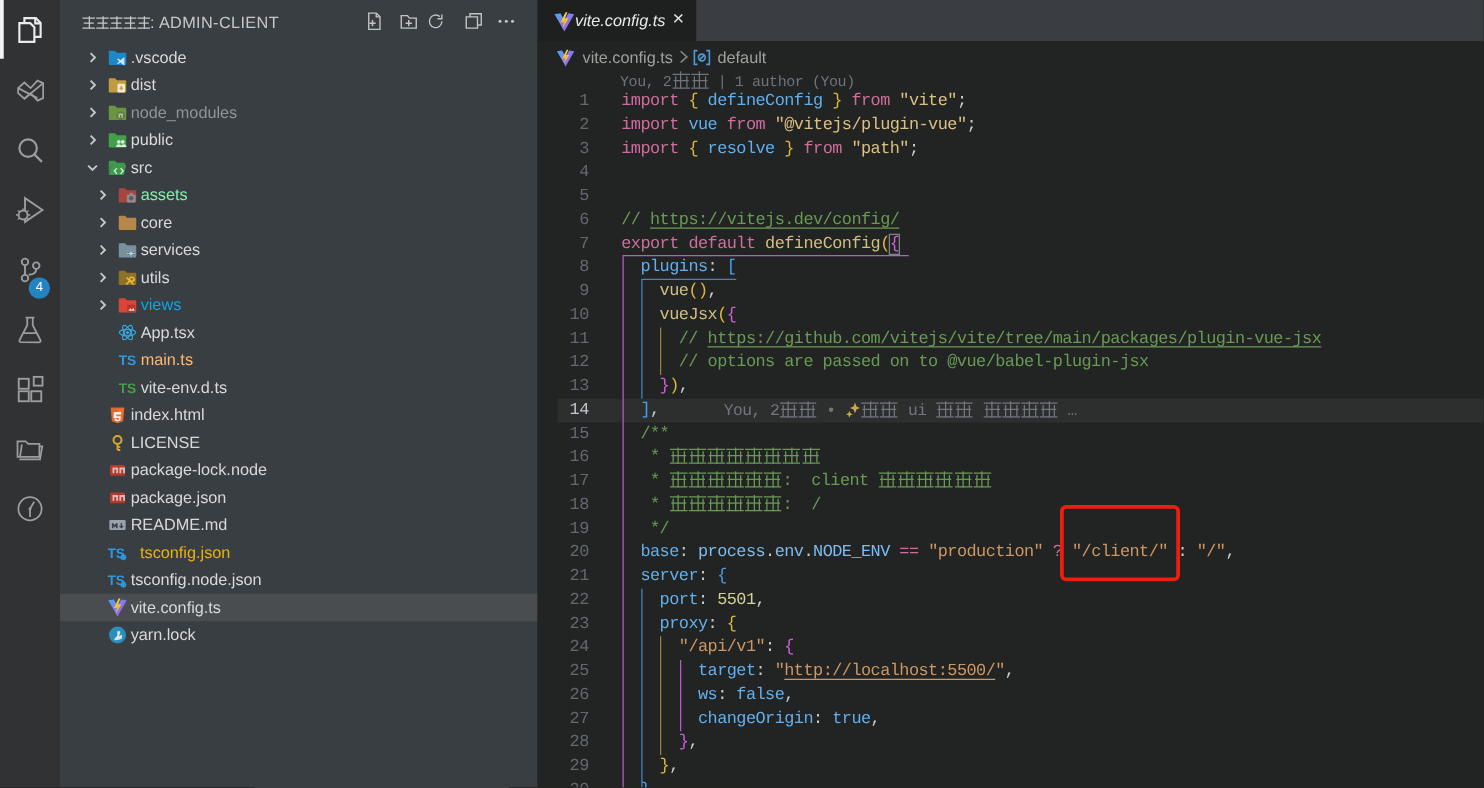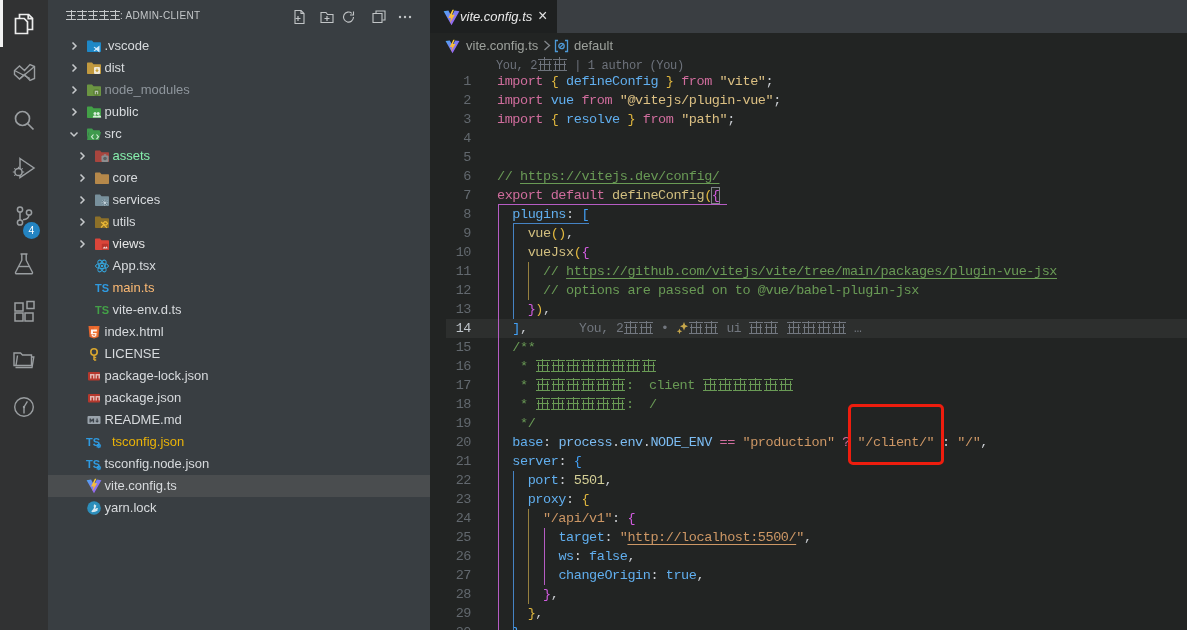--- a/index.html
+++ b/index.html
@@ -94,21 +94,21 @@
     </div>
 <div class="abar-ic" style="top:383px">
       <svg width="26" height="26" viewBox="0 0 26 26" fill="none" stroke="#9a9ea1" stroke-width="1.4">
         <circle cx="13" cy="13" r="9.3"></circle>
         <circle cx="13" cy="13" r="1.2" fill="#9a9ea1" stroke="none"></circle>
         <path d="M13 13l3.4-5.6M13 13v6.5"></path>
       </svg>
     </div>
   </div>
 <div id="sidebar">
-    <div style="position:absolute;left:17px;top:10px;font-size:10px;color:#c5c8ca;--c:#c5c8ca;letter-spacing:.3px"><i class="zs"></i><i class="zs"></i><i class="zs"></i><i class="zs"></i><i class="zs"></i>: ADMIN-CLIENT</div>
+    <div style="position:absolute;left:17px;top:10px;font-size:13px;color:#c5c8ca;--c:#c5c8ca;letter-spacing:.3px"><i class="zs"></i><i class="zs"></i><i class="zs"></i><i class="zs"></i><i class="zs"></i>: ADMIN-CLIENT</div>
 <svg style="position:absolute;left:244px;top:8px" width="160" height="18" viewBox="0 0 160 18" fill="none" stroke="#c2c5c7" stroke-width="1.1">
 <path d="M3 2.5h6l3 3V15.5H3z"></path>
       <path d="M9 2.5v3h3"></path>
       <path d="M6 8v5M3.5 10.5h5" stroke-width="1.2"></path>
 <path d="M29 4.5h5l1.5 2H41V14.5H29z"></path>
       <path d="M35 8v5M32.5 10.5h5" stroke-width="1.2"></path>
 <path d="M61.5 9a5 5 0 1 1-1.7-3.7"></path>
       <path d="M61.5 3.5V7h-3.5" fill="none"></path>
 <path d="M81 5.5h9v9h-9z"></path>
       <path d="M84 5.5V3h9v9h-2.5"></path>
@@ -217,21 +217,21 @@
     </div>
 <div class="row" style="top:233px;">
       <svg class="chev" style="left:28px" width="12" height="12" viewBox="0 0 12 12">
         <path d="M4.5 2.5L8 6l-3.5 3.5" stroke="#c6c9cb" stroke-width="1.5" fill="none"></path>
       </svg>
       <svg class="fico" style="left:46px;" width="16" height="16" viewBox="0 0 16 16">
         <path d="M1 3.5c0-.6.4-1 1-1h4l1.5 1.7H14c.6 0 1 .4 1 1V13c0 .6-.4 1-1 1H2c-.6 0-1-.4-1-1z" fill="#da453a"></path>
         <rect x="7.8" y="7.8" width="6.4" height="6" rx=".8" fill="#b8342c"></rect>
         <path d="M8.6 12.6l1.7-2 1.2 1.2 1.2-1.6 1 2.4z" fill="#f4d9d6"></path>
       </svg>
-      <span class="lbl" style="left:64.5px;color:#e5e5e5">views</span>
+      <span class="lbl" style="left:64.5px;color:#0ea5e9">views</span>
     </div>
 <div class="row" style="top:255px;">
       <svg class="fico" style="left:46px;" width="16" height="16" viewBox="0 0 16 16">
         <g stroke="#35a5dc" stroke-width="1" fill="none">
           <ellipse cx="8" cy="8" rx="6.5" ry="2.6"></ellipse>
           <ellipse cx="8" cy="8" rx="6.5" ry="2.6" transform="rotate(60 8 8)"></ellipse>
           <ellipse cx="8" cy="8" rx="6.5" ry="2.6" transform="rotate(120 8 8)"></ellipse>
         </g>
         <circle cx="8" cy="8" r="1.3" fill="#35a5dc"></circle>
       </svg>
@@ -262,21 +262,21 @@
         <circle cx="8" cy="6" r="3.2" fill="none" stroke="#d9a62e" stroke-width="1.6"></circle>
         <path d="M8 9v5M8 11.5h2.2M8 14h2.2" stroke="#d9a62e" stroke-width="1.5"></path>
       </svg>
       <span class="lbl" style="left:56.5px;color:#d7dadd">LICENSE</span>
     </div>
 <div class="row" style="top:365px;">
       <svg class="fico" style="left:38px;" width="16" height="16" viewBox="0 0 16 16">
         <rect x="2" y="4" width="12" height="8.5" rx="1" fill="#b5382d"></rect>
         <path d="M4 6v4.5h1.5V7.5H7v3h1.5V6zM9.5 6v4.5H11V7.5h1.5v3H14V6z" fill="#e8c5c1" opacity=".9"></path>
       </svg>
-      <span class="lbl" style="left:56.5px;color:#d7dadd">package-lock.json</span>
+      <span class="lbl" style="left:56.5px;color:#d7dadd">package-lock.node</span>
     </div>
 <div class="row" style="top:387px;">
       <svg class="fico" style="left:38px;" width="16" height="16" viewBox="0 0 16 16">
         <rect x="2" y="4" width="12" height="8.5" rx="1" fill="#b5382d"></rect>
         <path d="M4 6v4.5h1.5V7.5H7v3h1.5V6zM9.5 6v4.5H11V7.5h1.5v3H14V6z" fill="#e8c5c1" opacity=".9"></path>
       </svg>
       <span class="lbl" style="left:56.5px;color:#d7dadd">package.json</span>
     </div>
 <div class="row" style="top:409px;">
       <svg class="fico" style="left:38px;" width="16" height="16" viewBox="0 0 16 16">

